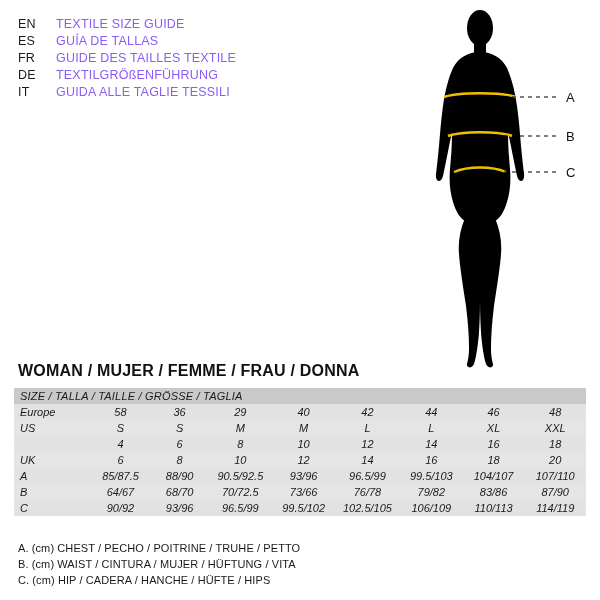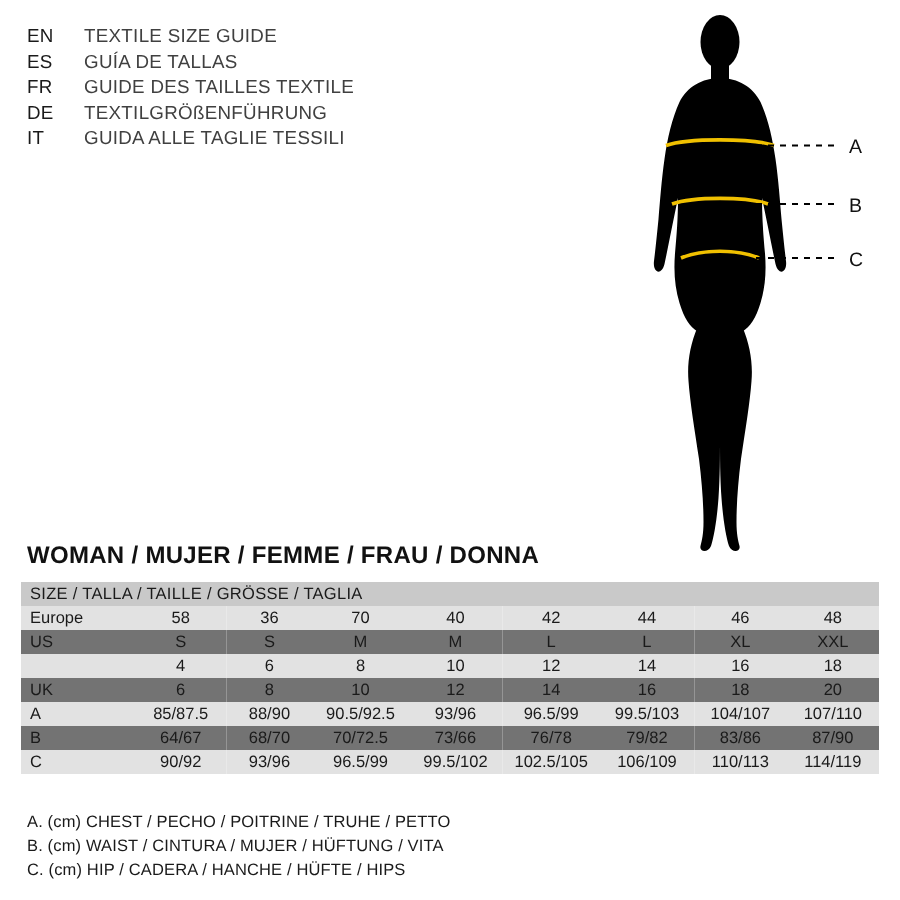--- a/index.html
+++ b/index.html
@@ -37,21 +37,21 @@
     letter-spacing: 0.2px;
   }
   .lang-code {
     width: 38px;
     flex: 0 0 38px;
     font-size: 12.5px;
     color: #1a1a1a;
   }
   .lang-text {
     font-size: 12.5px;
-    color: #404040;
+    color: #8b5cf6;
     text-align: right;
   }
 
   
   .figure-wrap {
     position: absolute;
     top: 6px;
     left: 380px;
     width: 215px;
     height: 370px;
@@ -70,20 +70,21 @@
     letter-spacing: 0.2px;
     color: #111;
   }
 
   
   .table-wrap {
     position: absolute;
     top: 388px;
     left: 14px;
     width: 572px;
+    font-style: italic;
   }
   table.size-table {
     border-collapse: collapse;
     width: 572px;
     font-size: 11px;
     color: #1a1a1a;
   }
   table.size-table td {
     height: 16px;
     padding: 0 4px;
@@ -95,21 +96,21 @@
     background: #c9c9c9;
     text-align: left;
     font-size: 11px;
     letter-spacing: 0.2px;
     padding-left: 6px;
   }
   table.size-table tr.shade td {
     background: #e2e2e2;
   }
   table.size-table tr.plain td {
-    background: #737373;
+    background: #e5e5e5;
   }
   table.size-table td.rowlabel {
     text-align: left;
     padding-left: 6px;
     width: 82px;
     margin-top: 12px;
   }
   table.size-table td.c {
     width: 61px;
   }
@@ -227,21 +228,21 @@
     <table class="size-table">
       <tbody>
         <tr class="head">
           <td colspan="9">SIZE / TALLA / TAILLE / GRÖSSE / TAGLIA</td>
         </tr>
 
         <tr class="shade">
           <td class="rowlabel">Europe</td>
           <td class="c">58</td>
           <td class="c">36</td>
-          <td class="c">70</td>
+          <td class="c">29</td>
           <td class="c">40</td>
           <td class="c">42</td>
           <td class="c">44</td>
           <td class="c">46</td>
           <td class="c">48</td>
         </tr>
 
         <tr class="plain">
           <td class="rowlabel">US</td>
           <td class="c">S</td>

